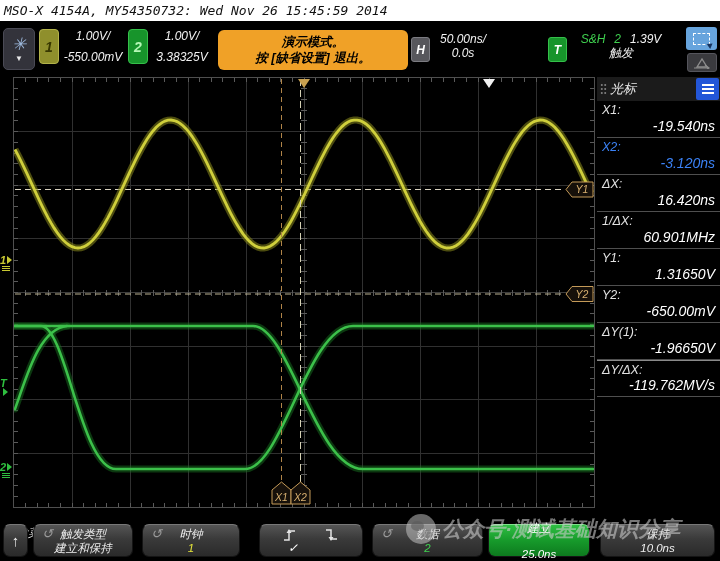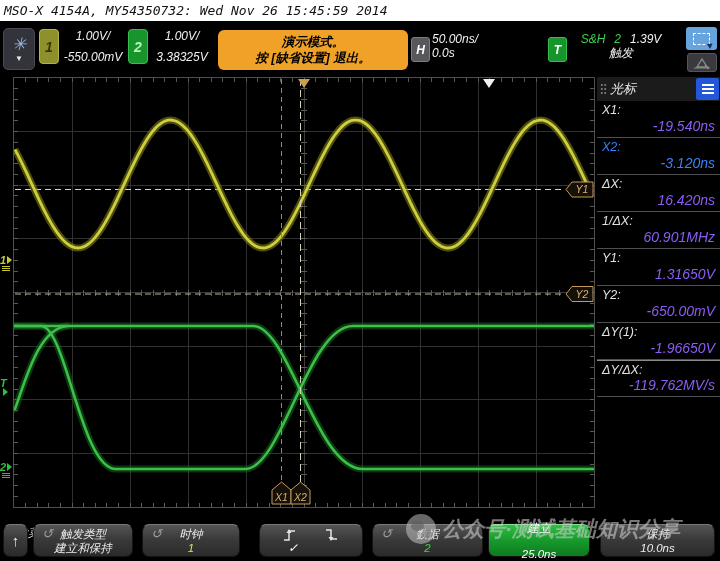--- a/index.html
+++ b/index.html
@@ -22,21 +22,21 @@
   #ch2-btn{left:128px;background:#17942b;border:1px solid #35c04a;color:#b6f7b6;}
   .chvals{top:9px;height:34px;display:flex;flex-direction:column;justify-content:space-between;
           align-items:center;color:#f2f2f2;font-size:12px;line-height:13px;}
   #ch1-vals{left:60px;width:66px;}
   #ch2-vals{left:150px;width:64px;}
   #demo-box{left:218px;top:9px;width:190px;height:40px;background:#f0a127;border-radius:6px;
             color:#000;font-size:12.5px;font-weight:bold;display:flex;flex-direction:column;
             align-items:center;justify-content:center;line-height:16px;}
   #h-btn{left:411px;top:16px;width:19px;height:25px;background:#57575c;border:1px solid #7c7c82;border-radius:3px;
          color:#fff;font-weight:bold;font-size:12px;display:flex;align-items:center;justify-content:center;}
-  #h-vals{left:432px;top:11px;width:62px;display:flex;flex-direction:column;align-items:flex-start;
+  #h-vals{left:432px;top:11px;width:62px;display:flex;flex-direction:column;align-items:center;
           color:#f2f2f2;font-size:12px;line-height:14px;}
   #t-btn{left:548px;top:16px;width:19px;height:25px;background:#17942b;border:1px solid #35c04a;border-radius:3px;
          color:#fff;font-weight:bold;font-size:12px;display:flex;align-items:center;justify-content:center;}
   #t-vals{left:571px;top:11px;width:100px;display:flex;flex-direction:column;align-items:center;
           font-size:12px;line-height:14px;color:#f2f2f2;}
   #t-line1{display:flex;gap:9px;}
   .grn{color:#3fd04f;}
   #touch-btn{left:686px;top:6px;width:31px;height:23px;background:#67a4dd;border-radius:3px;
              display:flex;align-items:center;justify-content:center;}
   #touch-rect{width:15px;height:10px;border:1px dashed #fff;position:relative;}
@@ -64,21 +64,21 @@
   #sb-title{flex:1;text-align:left;color:#e8e8e8;font-size:13px;}
   .grip{width:7px;height:12px;margin:0 3px;background-image:radial-gradient(#777 1px, transparent 1.3px);
         background-size:3.5px 4px;}
   #sb-menu{position:absolute;right:1px;top:1px;width:23px;height:22px;background:#2356d8;border-radius:2px;
            display:flex;align-items:center;justify-content:center;}
   #sb-menu .bars{width:12px;height:10px;
        background:repeating-linear-gradient(to bottom,#fff 0 2px,transparent 2px 4px);}
   .sb-row{height:37px;padding:2px 5px 3px 5px;box-sizing:border-box;border-bottom:1px solid #4f4f4f;
           display:flex;flex-direction:column;justify-content:space-between;}
   .sb-row .lab{color:#e2e2e2;font-size:12.5px;}
-  .sb-row .val{color:#8b5cf6;font-size:14px;text-align:right;}
+  .sb-row .val{color:#ffffff;font-size:14px;text-align:right;}
   .sb-row.hl .lab,.sb-row.hl .val{color:#3b82f6;}
   .sb-row.bright-top{border-top:1px solid #8a8a8a;}
   
   #menu-title{position:absolute;left:4px;top:505px;color:#e0e0e0;font-size:12px;margin-top:20px;}
   .skey{position:absolute;top:524px;height:33px;border-radius:7px;box-sizing:border-box;
         background:linear-gradient(#555 0%,#3a3a3a 45%,#2a2a2a 100%);border:1px solid #151515;
         border-top:1px solid #787878;color:#eee;font-size:11.5px;
         display:flex;flex-direction:column;align-items:center;justify-content:center;line-height:14px;}
   .skey.selected{background:linear-gradient(#2fbf43 0%,#179a2b 50%,#0d7a1e 100%);border-top:1px solid #7fe08c;color:#fff;}
   .cycle{position:absolute;left:8px;top:2px;color:#9a9a9a;font-size:13px;}

